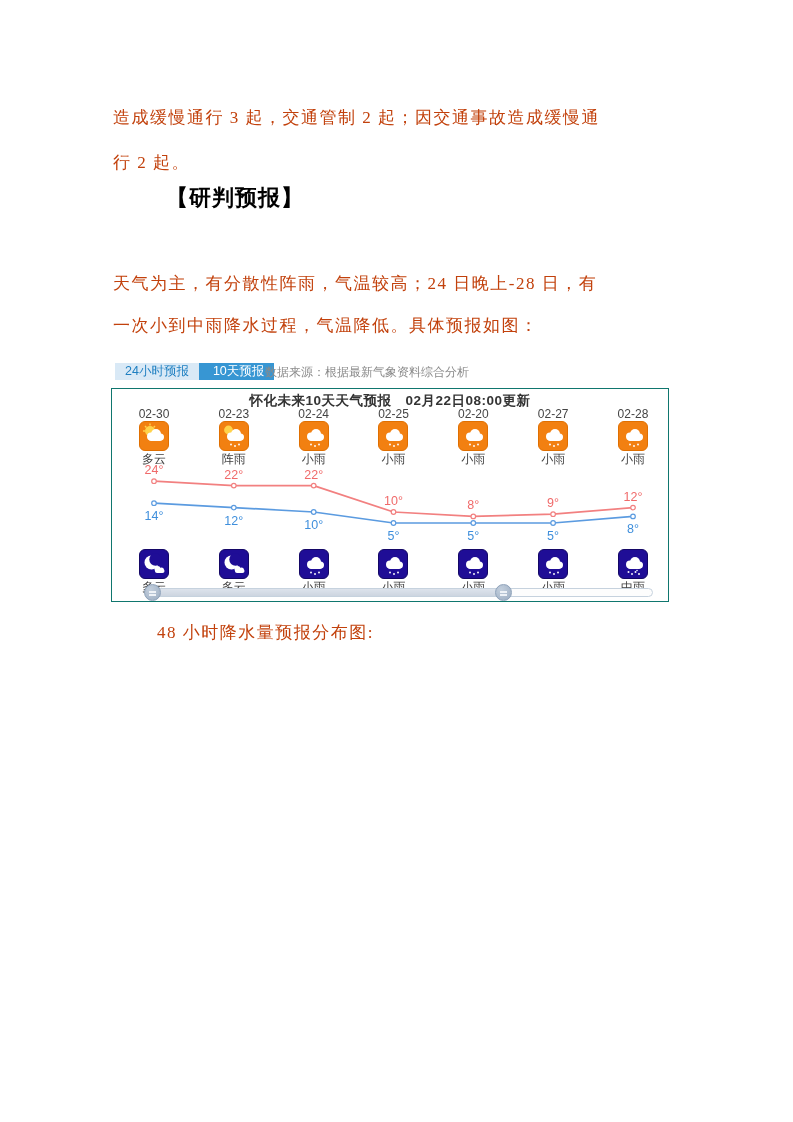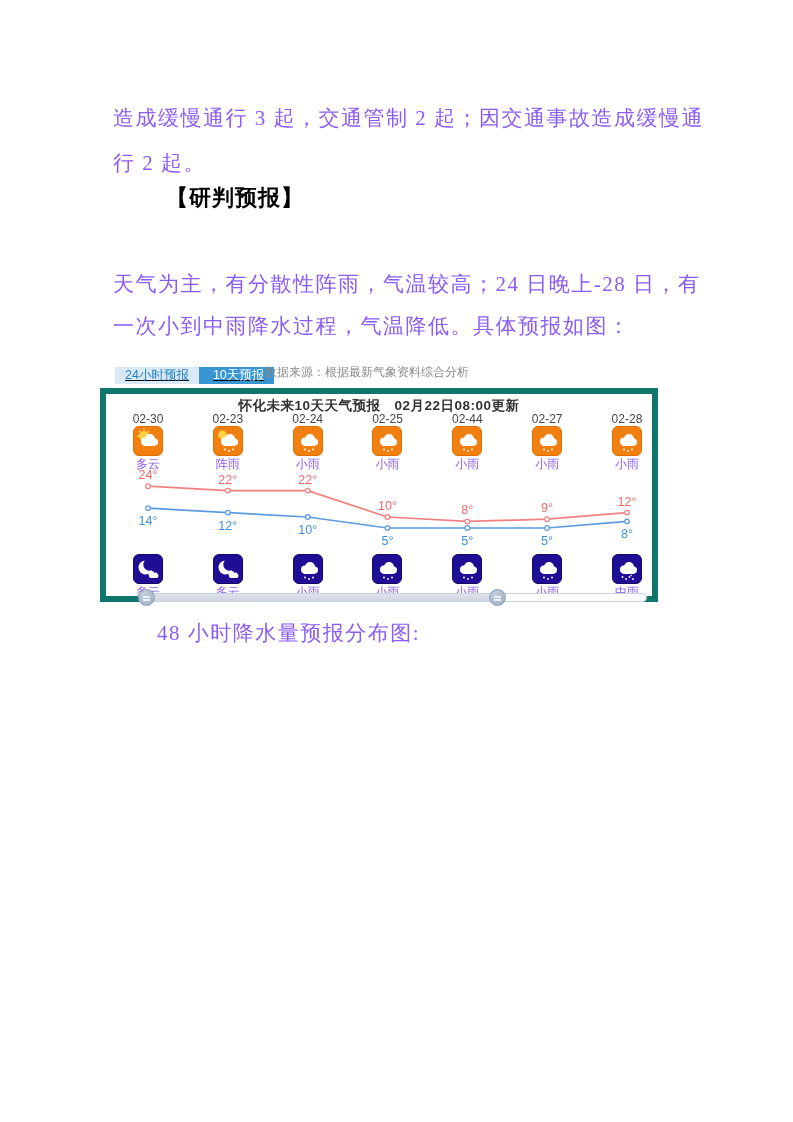--- a/index.html
+++ b/index.html
@@ -1,40 +1,40 @@
 <!DOCTYPE html>
 <html><head>
 <meta charset="utf-8">
 <style>
   html,body{margin:0;padding:0;background:#fff;}
   .page{position:relative;width:793px;height:1122px;background:#ffffff;overflow:hidden;
         font-family:"Liberation Serif","DejaVu Serif",serif;}
-  .doc-line{position:absolute;left:113px;font-size:21px;letter-spacing:1.5px;color:#8b5cf6;
+  .doc-line{position:absolute;left:113px;font-size:17px;letter-spacing:1.5px;color:#c2410c;
             white-space:nowrap;line-height:24px;}
   .doc-line.indent{left:157px;}
   .doc-heading{position:absolute;left:166px;font-size:22px;font-weight:bold;color:#000;
                font-family:"Liberation Sans","DejaVu Sans",sans-serif;letter-spacing:1px;
                white-space:nowrap;line-height:24px;}
   
-  .tabbar{position:absolute;left:115px;top:358px;height:26px;display:flex;align-items:flex-end;
-          font-family:"Liberation Sans","DejaVu Sans",sans-serif;text-decoration:underline;}
+  .tabbar{position:absolute;left:115px;top:358px;height:26px;display:flex;align-items:center;
+          font-family:"Liberation Sans","DejaVu Sans",sans-serif;}
   .tab{display:flex;align-items:center;justify-content:center;padding:0 10px;font-size:12.5px;
        cursor:pointer;}
   .tab.inactive{background:#d9e9f6;color:#1e7fc1;}
   .tab.active{background:#3796d3;color:#ffffff;padding-left:14px;}
   .source-text{position:absolute;left:265px;top:364px;font-size:12px;color:#8a8a8a;
                font-family:"Liberation Sans","DejaVu Sans",sans-serif;white-space:nowrap;}
-  .panel{position:absolute;left:100px;top:388px;width:558px;height:214px;background:#ffffff;
-         border:6px solid #0f766e;box-sizing:border-box;
+  .panel{position:absolute;left:111px;top:388px;width:558px;height:214px;background:#ffffff;
+         border:1px solid #0f766e;box-sizing:border-box;
          font-family:"Liberation Sans","DejaVu Sans",sans-serif;}
   .panel-title{position:absolute;left:0;top:3px;width:100%;text-align:center;font-size:13.5px;
                font-weight:bold;color:#333;letter-spacing:.5px;}
   .fc-col{position:absolute;width:60px;text-align:center;}
   .fc-date{font-size:12px;color:#444;}
-  .fc-cond{font-size:12px;color:#8b5cf6;}
+  .fc-cond{font-size:12px;color:#404040;}
   .fc-icon{width:30px;height:30px;margin:0 auto;}
   #temp-chart{position:absolute;left:0;top:0;width:554px;height:210px;pointer-events:none;}
   .slider-track{position:absolute;left:33px;top:199px;width:508px;height:9px;background:#fdfdfd;
                 border:1px solid #c6d2de;border-radius:5px;box-sizing:border-box;}
   .slider-fill{position:absolute;top:200px;height:7px;background:linear-gradient(#dde3ec,#cdd5e0);
                border-radius:4px;}
   .slider-handle{position:absolute;top:195px;width:17px;height:17px;border-radius:50%;
                  background:radial-gradient(circle at 35% 30%,#c3cfdd,#9cadc2);
                  border:1px solid #8ea2ba;box-sizing:border-box;cursor:pointer;}
   .slider-handle::after{content:"";position:absolute;left:4px;top:6px;width:7px;height:1.5px;
@@ -129,21 +129,21 @@
               </g>
               <g fill="#ffffff" opacity="0.95">
                 <circle cx="12" cy="23.5" r="1"></circle>
                 <circle cx="16" cy="25" r="1"></circle>
                 <circle cx="20" cy="23.5" r="1"></circle>
               </g>
             </svg></div>
           <div class="fc-cond">小雨</div>
         </div>
         <div class="fc-col" style="left: 331.32px; top: 18px;">
-          <div class="fc-date">02-44</div>
+          <div class="fc-date">02-20</div>
           <div class="fc-icon"><svg width="30" height="30" viewBox="0 0 30 30" xmlns="http://www.w3.org/2000/svg">
               <rect x="0.5" y="0.5" width="29" height="29" rx="5.5" fill="#f28011" stroke="#e06f00"></rect>
               <g fill="#ffffff">
                 <circle cx="12" cy="15.5" r="4"></circle>
                 <circle cx="17" cy="13" r="5"></circle>
                 <circle cx="21.5" cy="16" r="3.5"></circle>
                 <rect x="9.5" y="14.5" width="14" height="5.5" rx="2.7"></rect>
               </g>
               <g fill="#ffffff" opacity="0.95">
                 <circle cx="12" cy="23.5" r="1"></circle>

